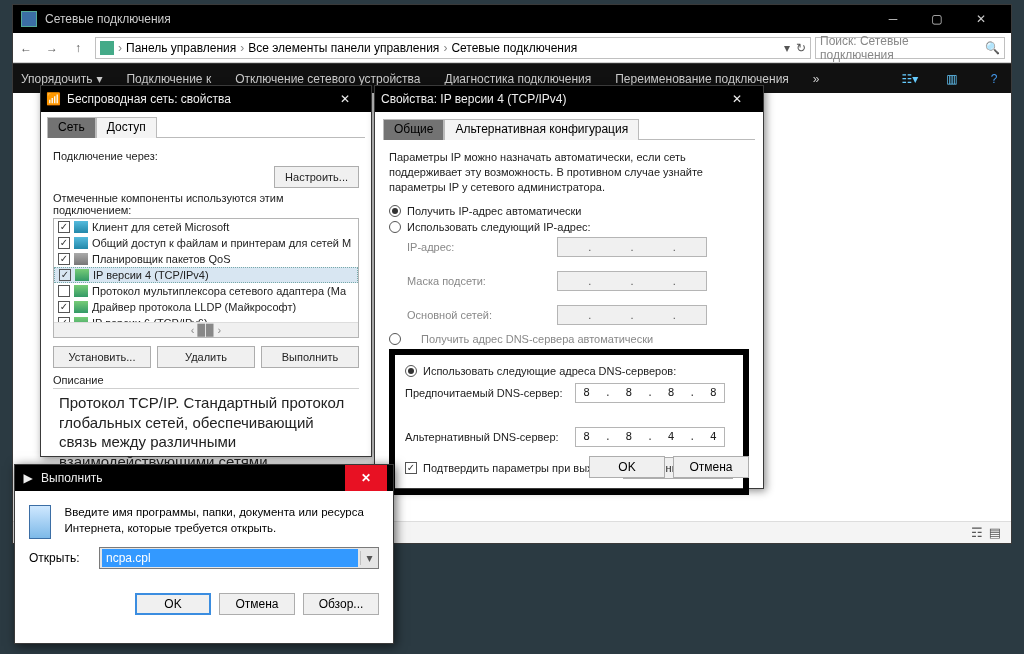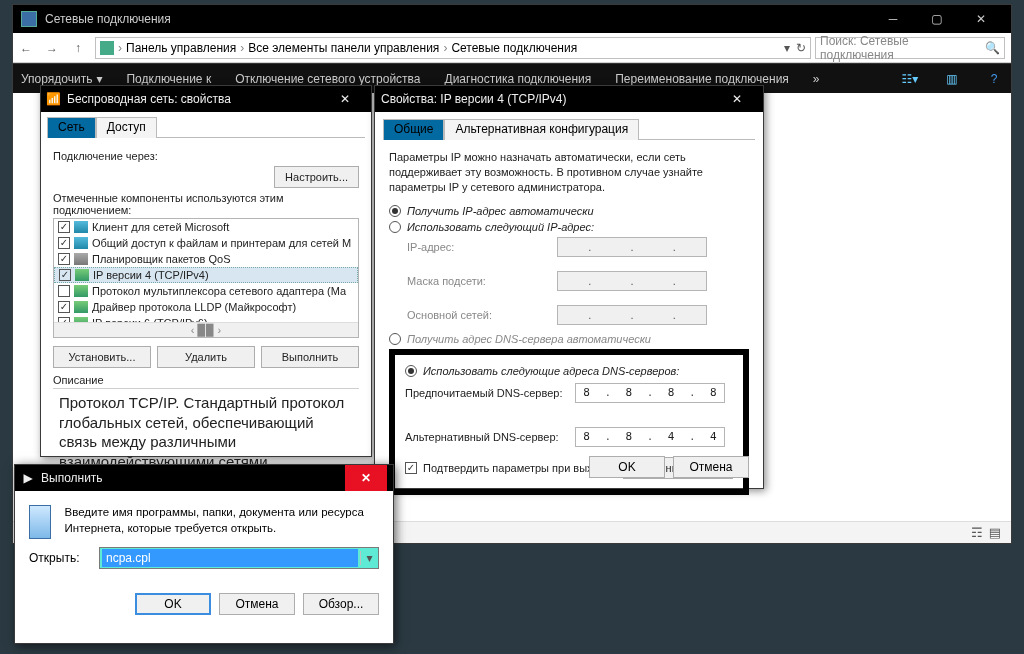--- a/index.html
+++ b/index.html
@@ -35,21 +35,21 @@
 
 .dlg-wifi {
   position:absolute; left:40px; top:85px; width:332px; height:372px;
   background:#fff; border:1px solid #3a3a3a; box-shadow:2px 2px 8px rgba(0,0,0,.45);
 }
 .dlg-titlebar { height:26px; background:#000; color:#eee; display:flex; align-items:center; padding:0 6px; font-size:12px; }
 .dlg-icon { width:14px; height:14px; margin-right:6px; display:inline-flex; align-items:center; justify-content:center; }
 .dlg-titlebar .close { margin-left:auto; width:40px; text-align:center; }
 
 .tabstrip { height:22px; background:#fff; display:flex; border-bottom:1px solid #bbb; margin:4px 6px 0 6px; }
-.tab { padding:2px 10px; border:1px solid #bbb; border-bottom:none; background:#0369a1; position:relative; top:1px; }
+.tab { padding:2px 10px; border:1px solid #bbb; border-bottom:none; background:#737373; position:relative; top:1px; }
 .tab.inactive { background:#f4f4f4; border-color:#bbb; }
 .dlg-body { padding:8px 12px; font-size:11px; color:#222; }
 .label { margin:4px 0 2px; }
 .fieldbox { height:22px; border:1px solid #b5b5b5; display:flex; align-items:center; padding:0 4px; gap:6px; }
 .adapter-icon { width:14px; height:10px; background:linear-gradient(#6b9,#396); }
 .btn { height:22px; padding:0 10px; border:1px solid #adadad; background:#f0f0f0; display:inline-flex; align-items:center; }
 .right { display:flex; justify-content:flex-end; margin-top:4px; }
 
 .component-list { border:1px solid #b5b5b5; height:120px; margin-top:2px; overflow:hidden auto; position:relative; }
 .component-list .row { height:16px; display:flex; align-items:center; padding:0 4px; gap:4px; font-size:11px; white-space:nowrap; }
@@ -70,21 +70,21 @@
 .desc { font-size:15px; padding:4px 6px; line-height:1.3; }
 
 
 .dlg-ipv4 {
   position:absolute; left:374px; top:85px; width:390px; height:404px;
   background:#fff; border:1px solid #3a3a3a; box-shadow:2px 2px 8px rgba(0,0,0,.45);
 }
 .dlg-ipv4 .dlg-body { padding:10px 14px; }
 .radio { width:12px; height:12px; border:1px solid #555; border-radius:50%; display:inline-flex; align-items:center; justify-content:center; margin-right:6px; }
 .radio.checked::after { content:""; width:6px; height:6px; background:#333; border-radius:50%; }
-.radio-row { display:flex; align-items:center; margin:4px 0;font-style:italic; }
+.radio-row { display:flex; align-items:center; margin:4px 0; }
 .ip-grid { display:grid; grid-template-columns:150px 1fr; row-gap:14px; align-items:center; margin-left:18px; }
 .ip-grid .lbl { color:#888; }
 .ip-input { height:20px; border:1px solid #b5b5b5; display:flex; align-items:center; justify-content:space-evenly; background:#fff; width:150px; }
 .ip-input.disabled { background:#f0f0f0; color:#aaa; }
 .ip-input span { width:22px; text-align:center; }
 .dot { color:#555; }
 
 .red-box { border:6px solid #000000; padding:6px 10px 10px; margin-top:4px; }
 .dns-grid { display:grid; grid-template-columns:170px 1fr; row-gap:24px; align-items:center; margin-top:6px; }
 .dns-grid .ip-input span { font-family: Consolas, monospace; }
@@ -101,21 +101,21 @@
   position:absolute; left:14px; top:464px; width:380px; height:180px;
   background:#fff; border:1px solid #3a3a3a; box-shadow:2px 2px 10px rgba(0,0,0,.6);
 }
 .dlg-run .dlg-titlebar { background:#000; }
 .run-close { margin-left:auto; width:42px; height:26px; background:#e81123; color:#fff; display:flex; align-items:center; justify-content:center; font-weight:bold; }
 .run-body { padding:14px 14px 0; display:flex; gap:14px; }
 .run-icon { width:34px; height:34px; border:1px solid #3b6ea5; background:linear-gradient(#cfe8ff,#7db9e8); }
 .run-text { font-size:11.5px; line-height:1.35; }
 .run-open-row { display:flex; align-items:center; padding:8px 14px; gap:10px; }
 .run-open-label { width:60px; }
-.run-combo { flex:1; height:22px; border:1px solid #7a7a7a; display:flex; align-items:center; background:#5eead4; }
+.run-combo { flex:1; height:22px; border:1px solid #7a7a7a; display:flex; align-items:center; background:#e5e5e5; }
 .run-combo .val { flex:1; padding:0 4px; background:#3399ff; color:#fff; height:18px; display:flex; align-items:center; margin:2px; }
 .run-combo .dd { width:18px; text-align:center; color:#555; border-left:1px solid #c0c0c0; }
 .run-btns { display:flex; gap:8px; justify-content:flex-end; padding:0 14px 12px; margin-top:16px; }
 .run-btns .btn { width:76px; justify-content:center; }
 .run-btns .btn.primary { border:2px solid #3b8de0; }
 
 </style>
 </head>
 <body>
 
@@ -307,21 +307,21 @@
             <span></span>
             <span class="dot">.</span>
             <span></span>
             <span class="dot">.</span>
             <span></span>
           </div>
       </div>
     </div>
 
     <div style="margin-top:8px;">
-      <div class="radio-row" style="color:#888;">
+      <div class="radio-row" style="color:#888;gap:14px;">
           <span class="radio"></span>
           <span>Получить адрес DNS-сервера автоматически</span>
         </div>
     </div>
 
     <div class="red-box">
       <div class="radio-row">
           <span class="radio checked"></span>
           <span>Использовать следующие адреса DNS-серверов:</span>
         </div>

